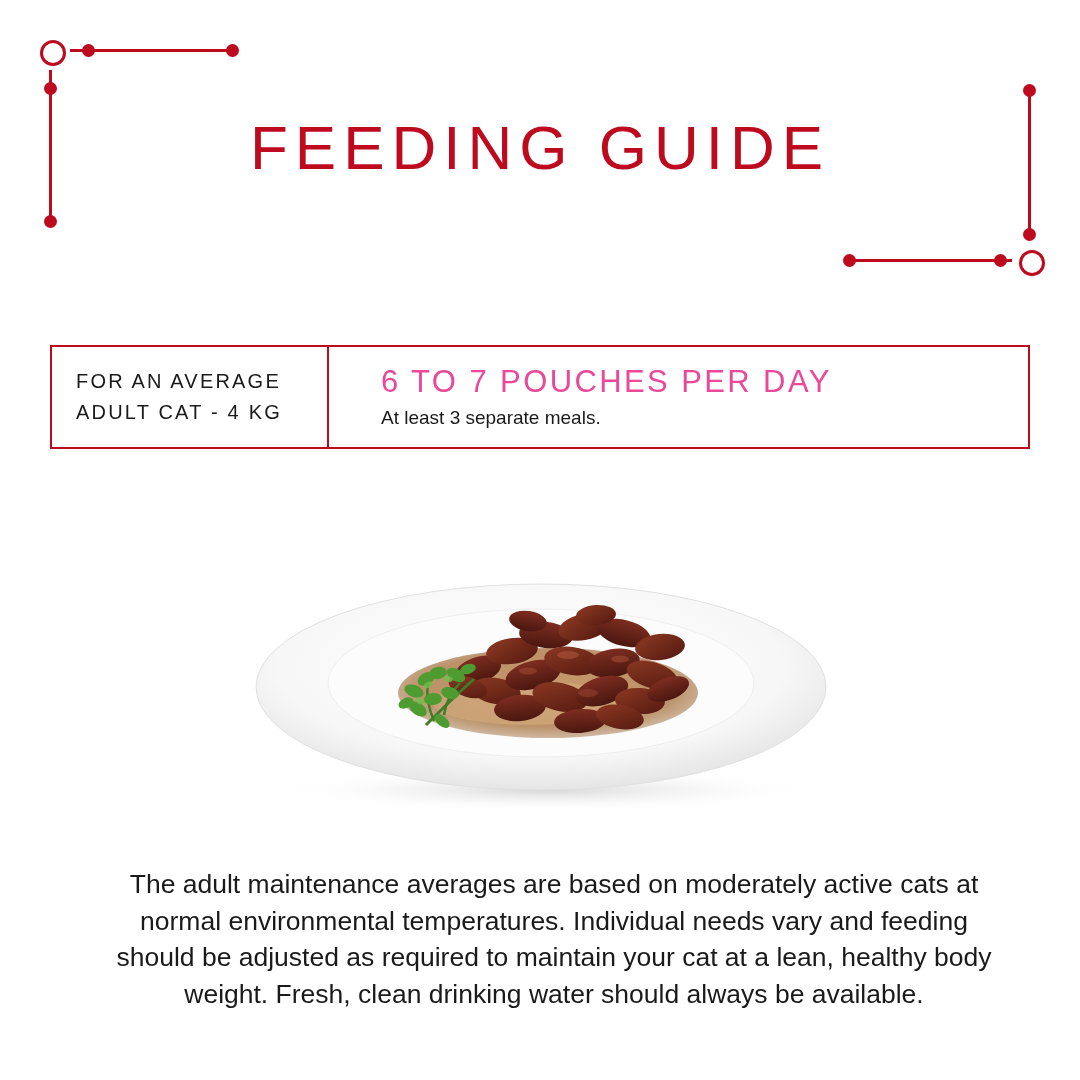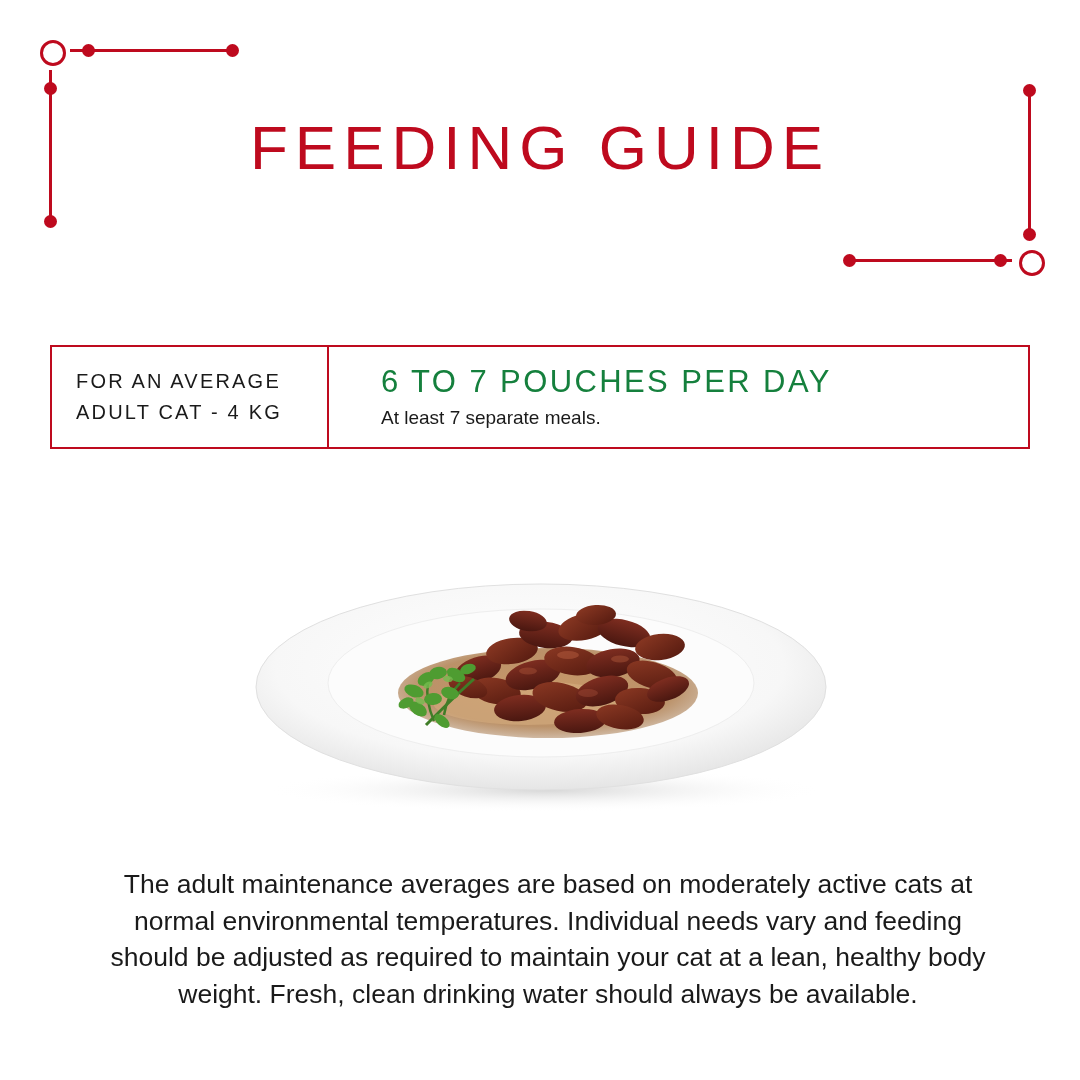--- a/index.html
+++ b/index.html
@@ -104,21 +104,21 @@
     white-space: nowrap;
   }
   .feed-right {
     flex: 1;
     display: flex;
     flex-direction: column;
     justify-content: center;
     padding-left: 32px;
   }
   .feed-amount {
-    color: #15803d;
+    color: #ec4899;
     font-size: 31px;
     letter-spacing: 2.4px;
     line-height: 1.2;
     white-space: nowrap;
   }
   .feed-meals {
     color: #1a1a1a;
     font-size: 19px;
     line-height: 1.4;
     margin-top: 5px;
@@ -129,21 +129,21 @@
     position: absolute;
     left: 228px;
     top: 575px;
     width: 626px;
     height: 245px;
   }
 
   
   .footer-text {
     position: absolute;
-    left: 98px;
+    left: 104px;
     top: 866px;
     width: 900px;
     text-align: center;
     color: #1a1a1a;
     font-size: 26.5px;
     line-height: 1.38;
   }
 </style>
 </head>
 <body>
@@ -172,21 +172,21 @@
 
   <div class="title">FEEDING GUIDE</div>
 
   <div class="feed-box">
     <div class="feed-left">
       <div class="feed-left-line">FOR AN AVERAGE</div>
       <div class="feed-left-line">ADULT CAT - 4 KG</div>
     </div>
     <div class="feed-right">
       <div class="feed-amount">6 TO 7 POUCHES PER DAY</div>
-      <div class="feed-meals">At least 7 separate meals.</div>
+      <div class="feed-meals">At least 3 separate meals.</div>
     </div>
   </div>
 
   <div class="plate-wrap">
     <svg width="626" height="245" viewBox="0 0 626 245">
       <defs>
         <radialGradient id="plateGrad" cx="48%" cy="40%" r="62%">
           <stop offset="0%" stop-color="#ffffff"></stop>
           <stop offset="72%" stop-color="#f7f7f7"></stop>
           <stop offset="100%" stop-color="#e3e3e3"></stop>

